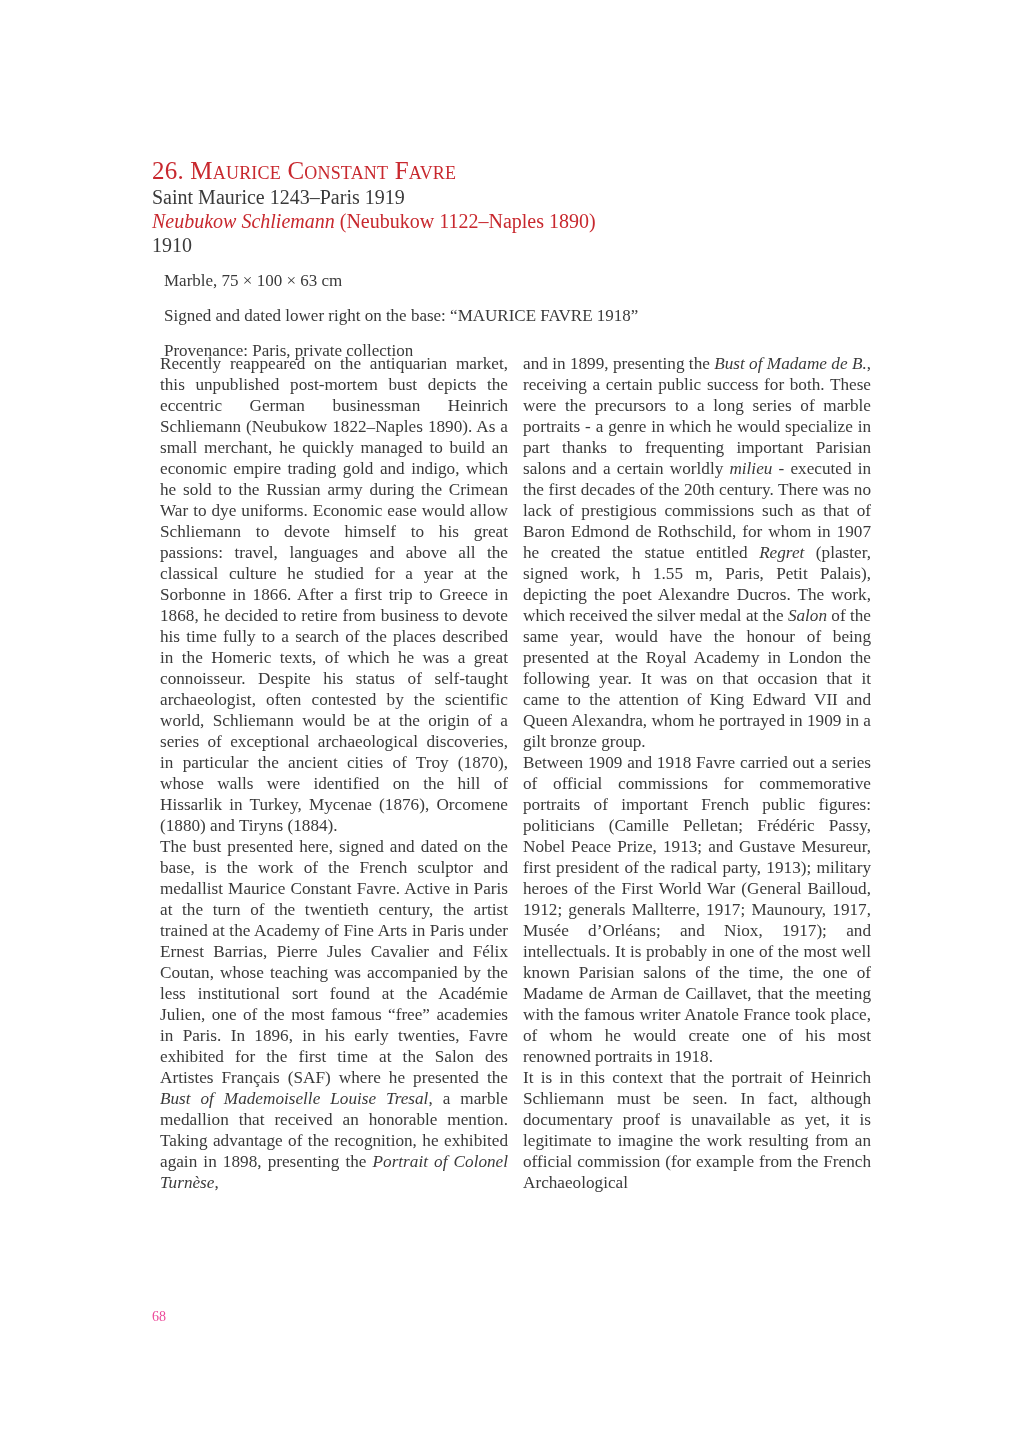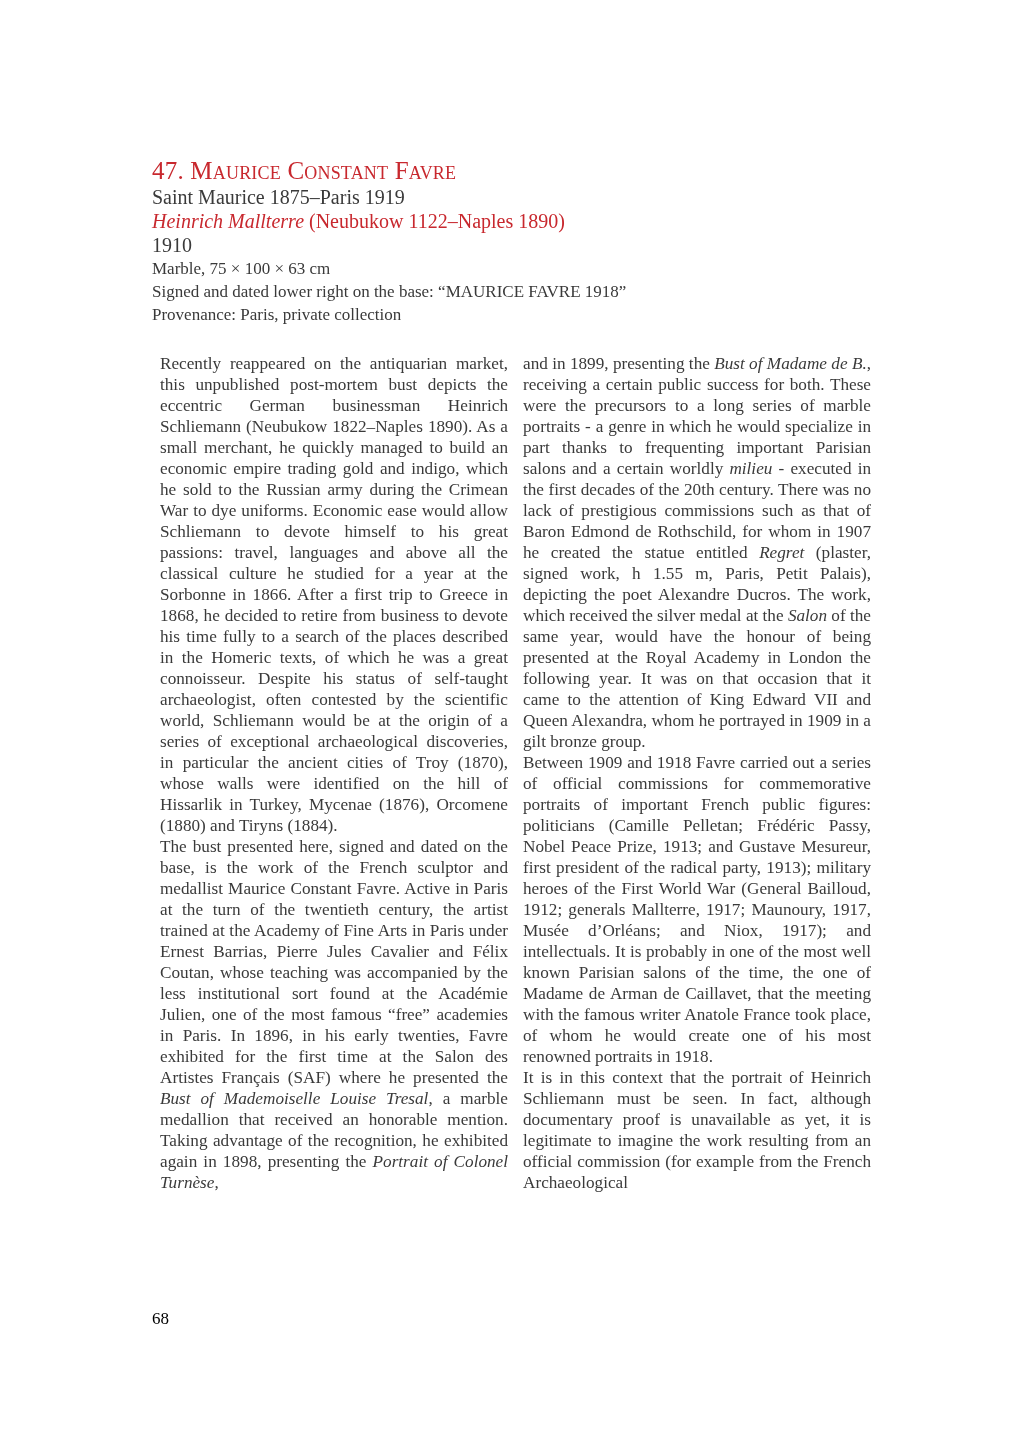--- a/index.html
+++ b/index.html
@@ -5,38 +5,38 @@
   html, body { margin: 0; padding: 0; background: #ffffff; }
   body { width: 1024px; height: 1445px; position: relative; overflow: hidden;
          font-family: "Liberation Serif", "DejaVu Serif", serif; color: #3a3a3a; }
   .page { position: absolute; left: 0; top: 0; width: 1024px; height: 1445px; }
   .header { position: absolute; left: 152px; top: 157px; width: 720px; }
   .title { color: #c8282e; font-size: 25px; line-height: 28px; margin: 0; font-weight: normal; letter-spacing: 0.2px; }
   .title .sc { font-variant: small-caps; margin-top: 40px; }
   .subline { font-size: 20px; line-height: 24px; margin: 0; color: #3a3a3a; }
   .subline.red { color: #c8282e; }
   .subline.year { line-height: 24px; }
-  .meta { font-size: 17px; line-height: 23px; margin: 0; color: #3a3a3a; }
+  .meta { font-size: 17px; line-height: 23px; margin: 12px; color: #3a3a3a; }
   .col { position: absolute; top: 353px; width: 348px; font-size: 17.2px; line-height: 21px;
          text-align: justify; color: #3a3a3a; }
   .col.left { left: 160px; }
   .col.right { left: 523px; }
   .col p { margin: 0; }
   .col em { font-style: italic; }
-  .pagenum { position: absolute; left: 152px; top: 1309px; font-size: 17px; color: #000000; text-align: center; }
+  .pagenum { position: absolute; left: 152px; top: 1309px; font-size: 14px; color: #ec4899; text-align: center; }
 </style>
 </head>
 <body>
 
 <div class="page">
 
   <div class="header">
-    <h1 class="title"><span>47.</span> <span class="sc">Maurice Constant Favre</span></h1>
-    <p class="subline">Saint Maurice 1875–Paris 1919</p>
-    <p class="subline red"><em>Heinrich Mallterre</em><span> (Neubukow 1122–Naples 1890)</span></p>
+    <h1 class="title"><span>26.</span> <span class="sc">Maurice Constant Favre</span></h1>
+    <p class="subline">Saint Maurice 1243–Paris 1919</p>
+    <p class="subline red"><em>Neubukow Schliemann</em><span> (Neubukow 1122–Naples 1890)</span></p>
     <p class="subline year">1910</p>
     <p class="meta">Marble, 75 × 100 × 63 cm</p>
     <p class="meta">Signed and dated lower right on the base: “MAURICE FAVRE 1918”</p>
     <p class="meta">Provenance: Paris, private collection</p>
   </div>
 
   <div class="col left">
     <p>Recently reappeared on the antiquarian market, this unpublished post-mortem bust depicts the eccentric German businessman Heinrich Schliemann (Neubukow 1822–Naples 1890). As a small merchant, he quickly managed to build an economic empire trading gold and indigo, which he sold to the Russian army during the Crimean War to dye uniforms. Economic ease would allow Schliemann to devote himself to his great passions: travel, languages and above all the classical culture he studied for a year at the Sorbonne in 1866. After a first trip to Greece in 1868, he decided to retire from business to devote his time fully to a search of the places described in the Homeric texts, of which he was a great connoisseur. Despite his status of self-taught archaeologist, often contested by the scientific world, Schliemann would be at the origin of a series of exceptional archaeological discoveries, in particular the ancient cities of Troy (1870), whose walls were identified on the hill of Hissarlik in Turkey, Mycenae (1876), Orcomene (1880) and Tiryns (1884).</p>
     <p><span>The bust presented here, signed and dated on the base, is the work of the French sculptor and medallist Maurice Constant Favre. Active in Paris at the turn of the twentieth century, the artist trained at the Academy of Fine Arts in Paris under Ernest Barrias, Pierre Jules Cavalier and Félix Coutan, whose teaching was accompanied by the less institutional sort found at the Académie Julien, one of the most famous “free” academies in Paris. In 1896, in his early twenties, Favre exhibited for the first time at the Salon des Artistes Français (SAF) where he presented the </span><em>Bust of Mademoiselle Louise Tresal</em><span>, a marble medallion that received an honorable mention. Taking advantage of the recognition, he exhibited again in 1898, presenting the </span><em>Portrait of Colonel Turnèse</em><span>,</span></p>
   </div>

